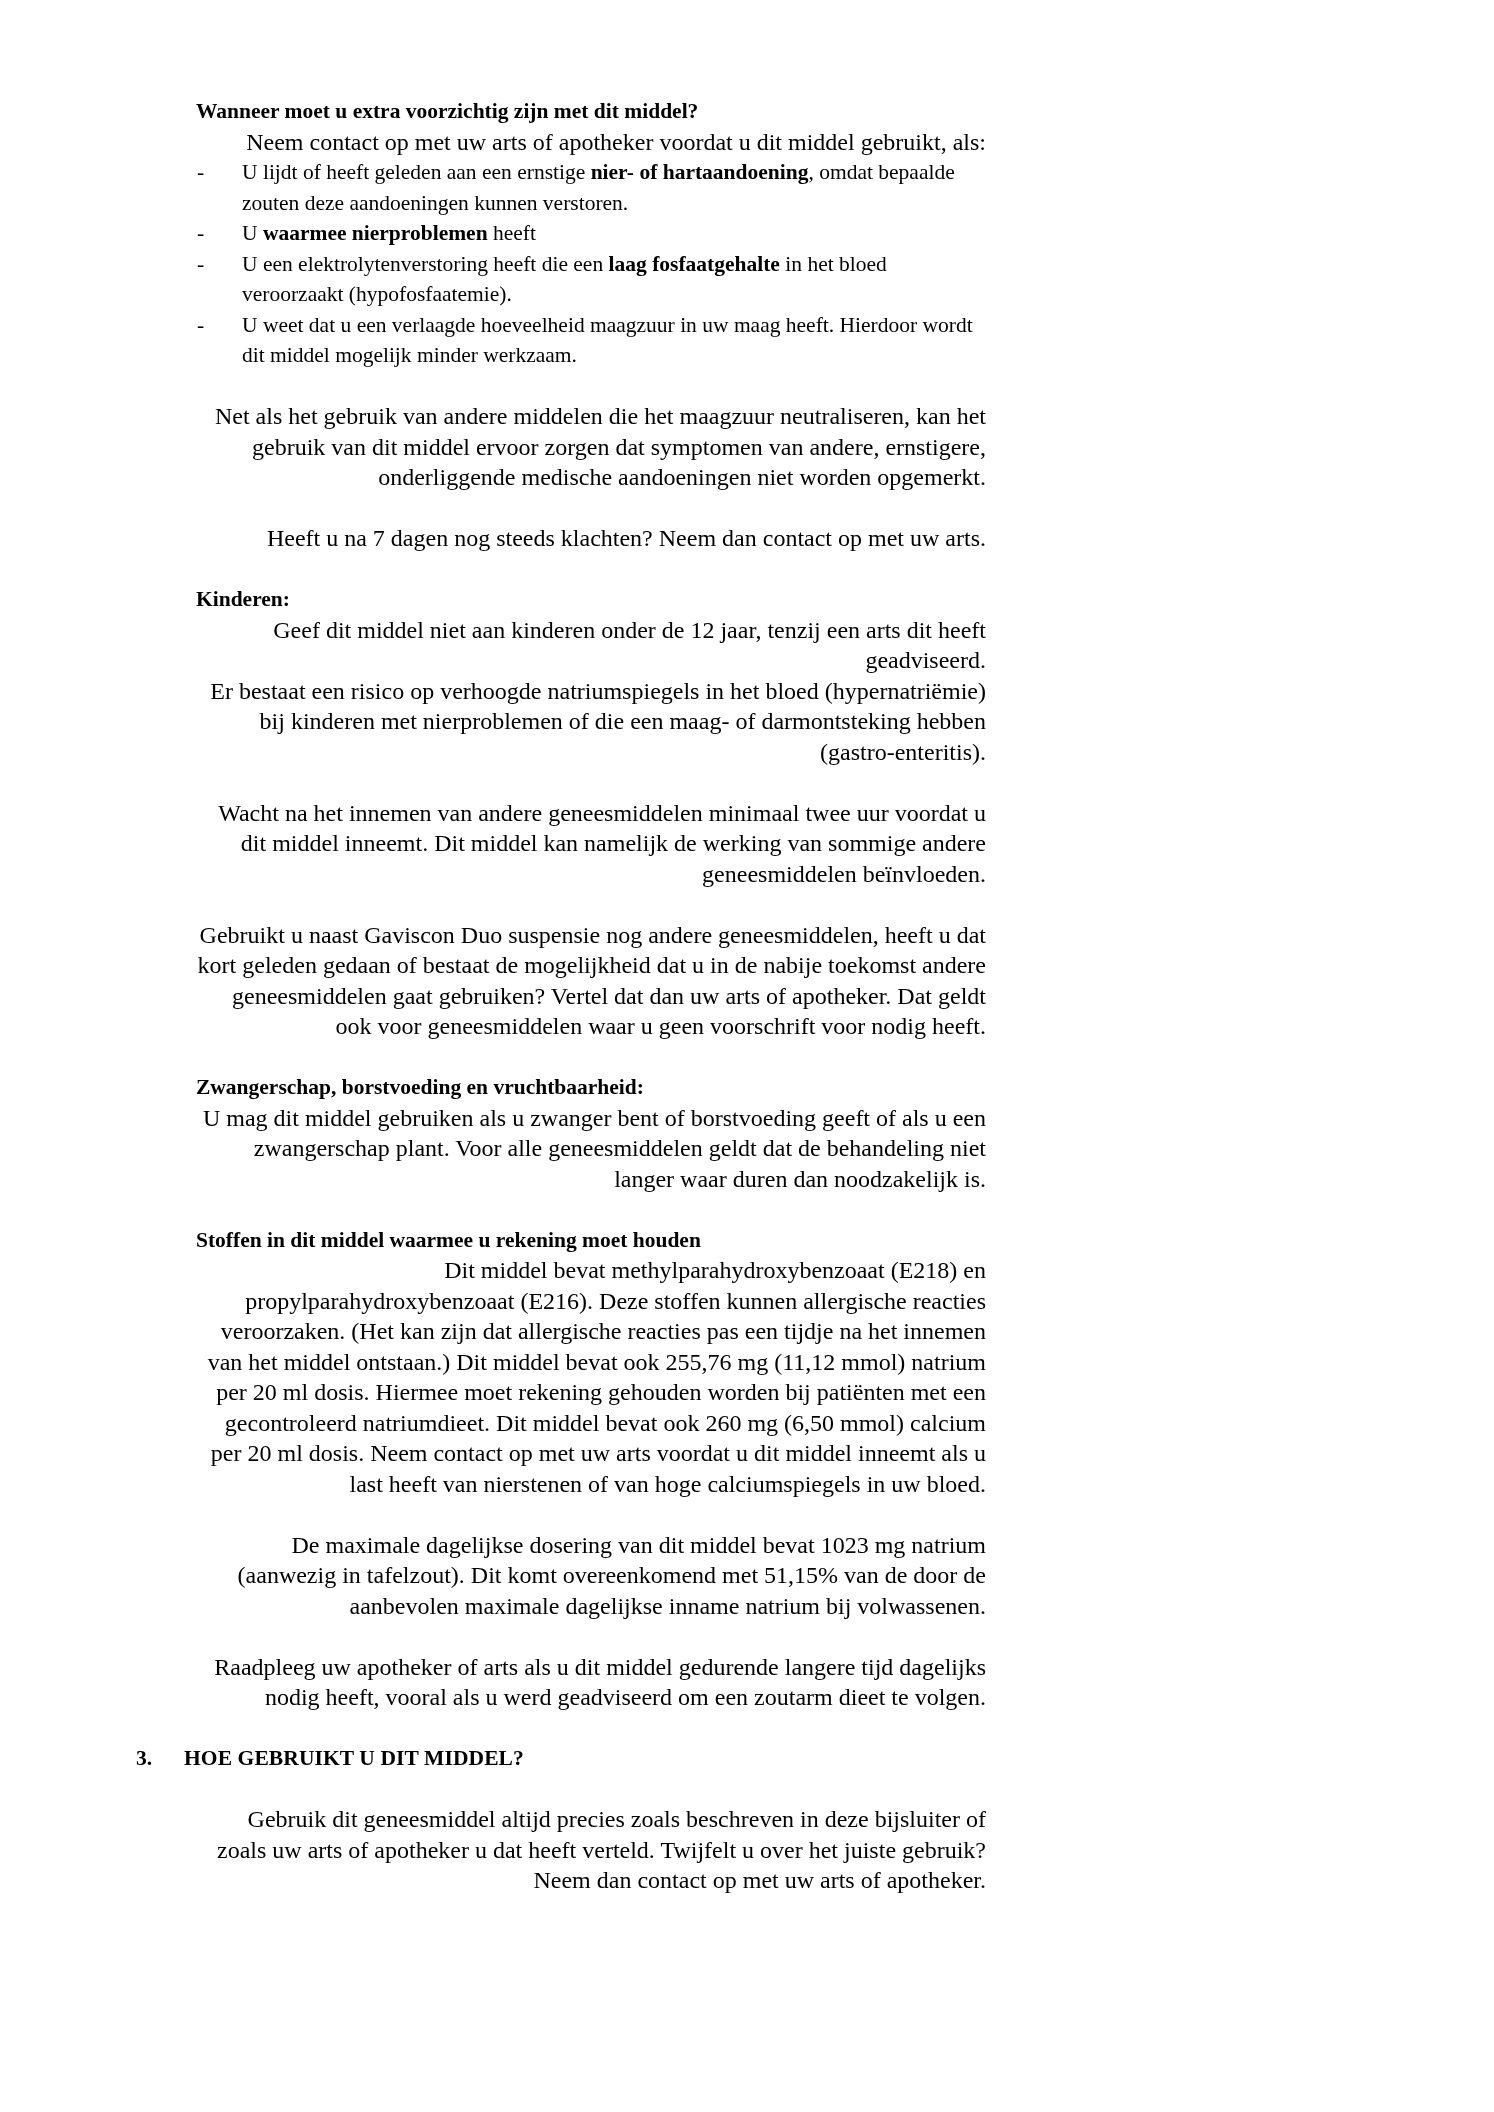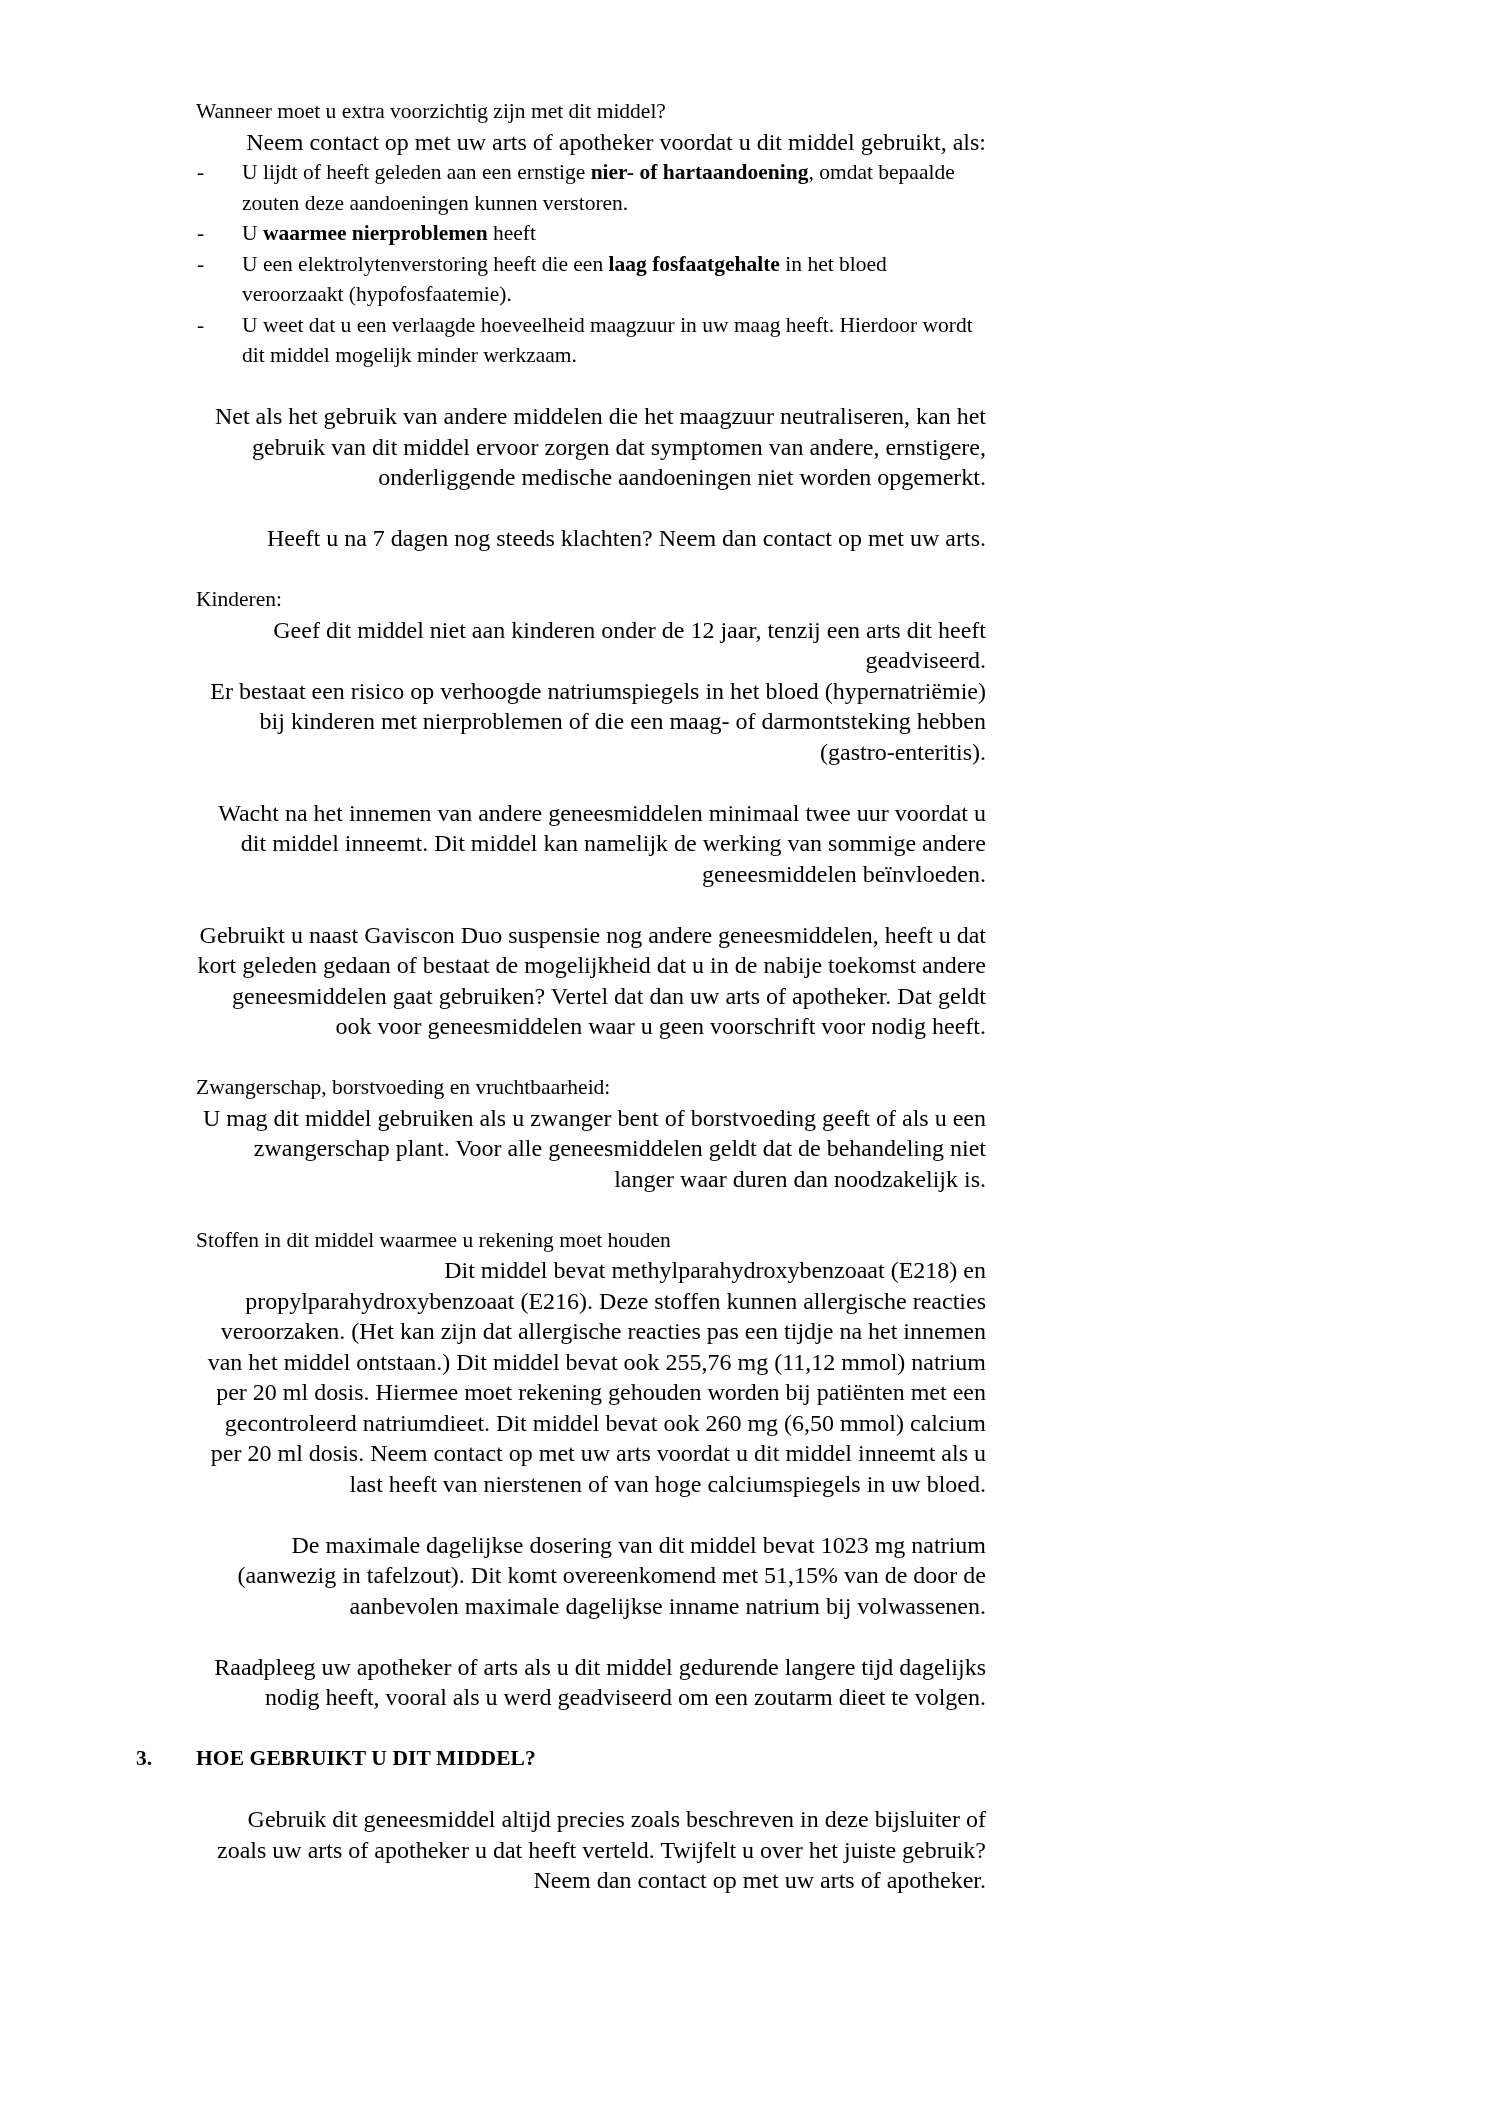--- a/index.html
+++ b/index.html
@@ -23,21 +23,21 @@
   }
   .content {
     position: absolute;
     left: 196px;
     top: 96px;
     width: 790px;
     font-size: 21.5px;
     line-height: 30.5px;
   }
   .h-bold {
-    font-weight: normal;
+    font-weight: bold;
     font-size: 21.5px;
     line-height: 30.5px;
   }
   p.body {
     margin: 0;
     font-size: 24px;
     line-height: 30.5px;
     text-align: right;
   }
   .gap {
@@ -68,21 +68,21 @@
   }
   .numbered-section .secnum {
     position: absolute;
     left: 0px;
     top: 0;
     font-weight: bold;
     font-size: 21.5px;
     line-height: 30.5px;
   }
   .numbered-section .sectitle {
-    margin-left: 60px;
+    margin-left: 48px;
     font-weight: bold;
     font-size: 21.5px;
     line-height: 30.5px;
     letter-spacing: 0.1px;
   }
 </style>
 </head>
 <body>
 
 <div class="page">

